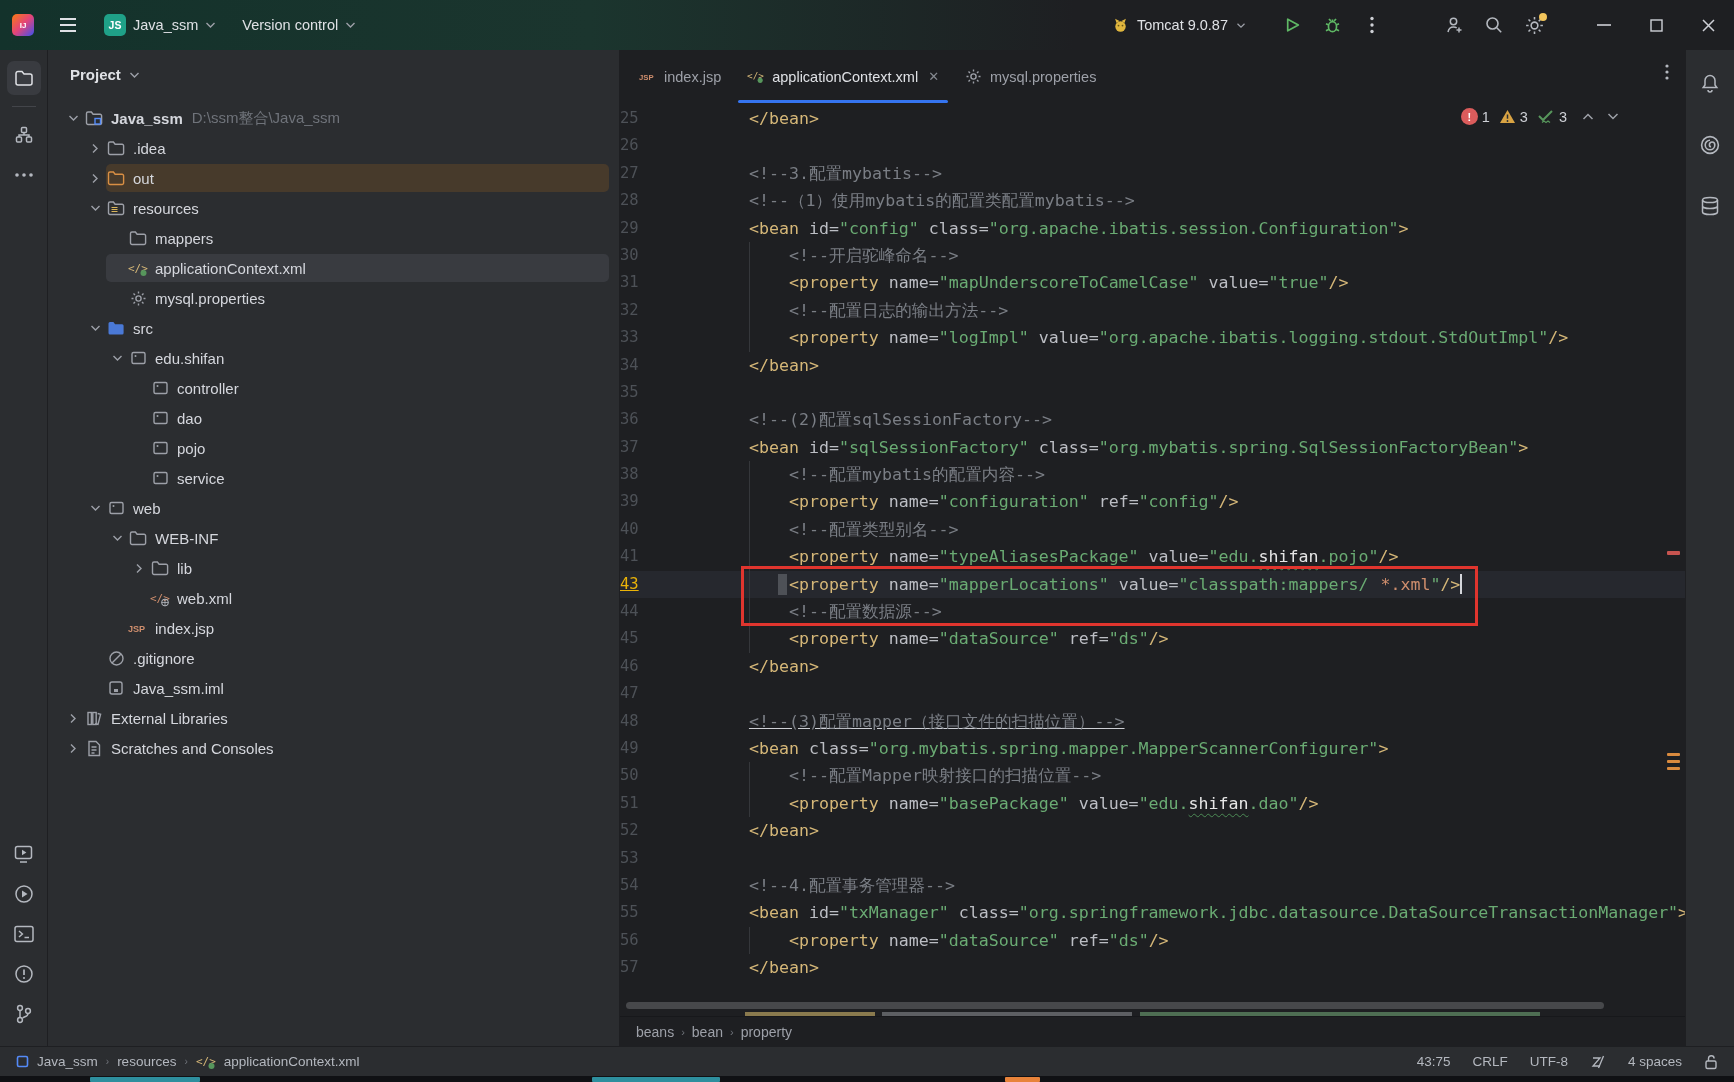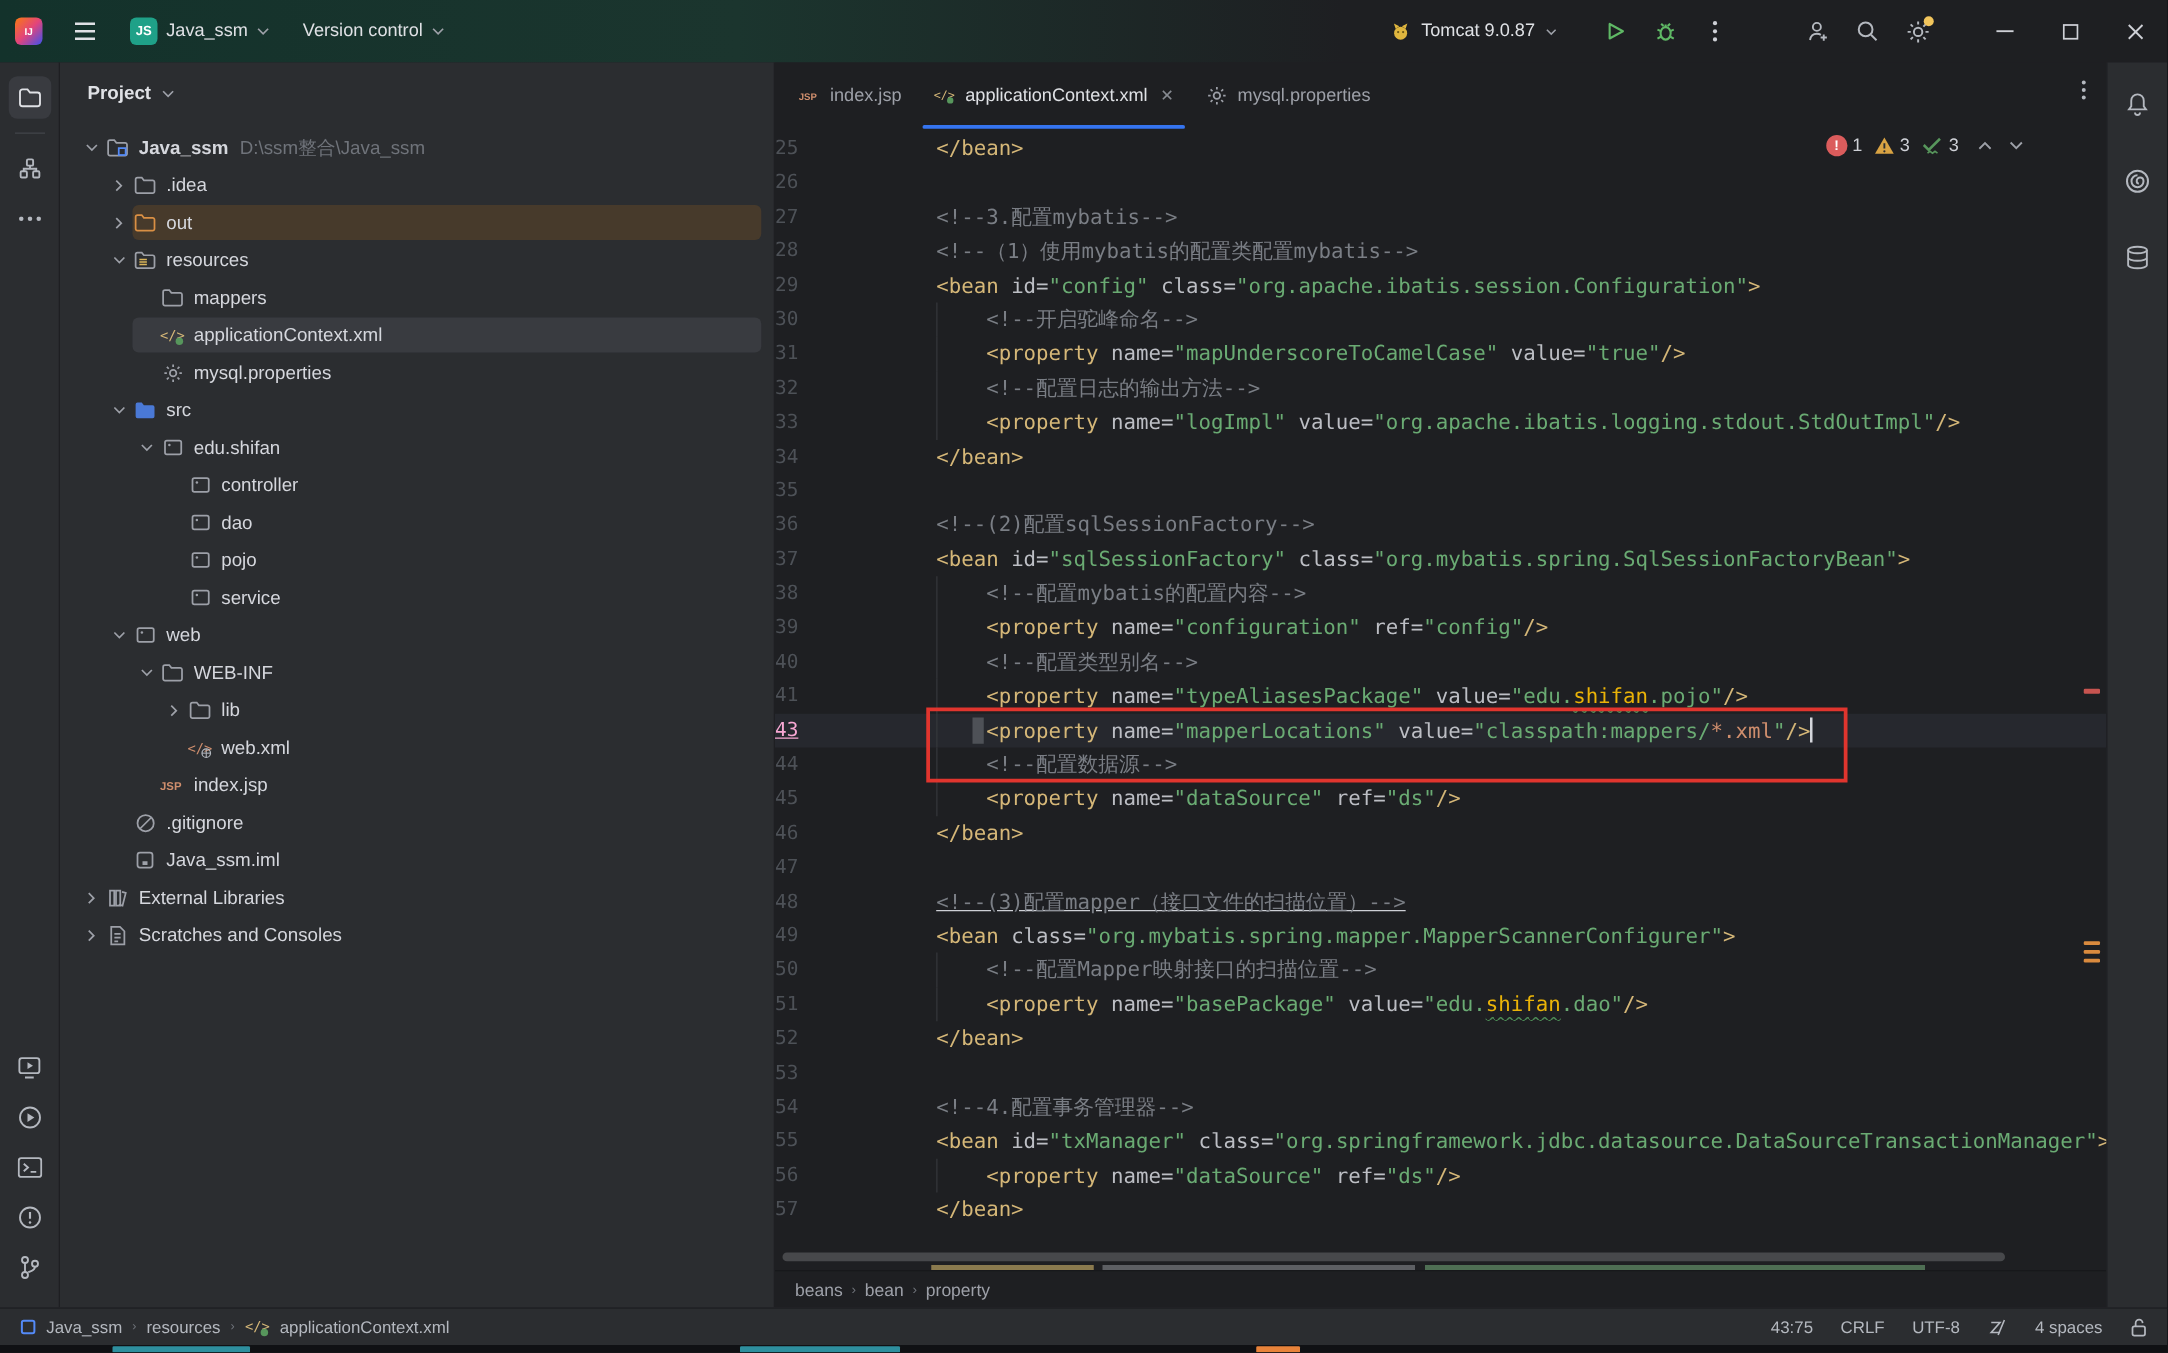--- a/index.html
+++ b/index.html
@@ -55,27 +55,27 @@
   .tab.active::after{content:"";position:absolute;left:4px;right:4px;bottom:0;height:3px;border-radius:2px;background:#3574f0;}
   .tab .close{color:#868a91;font-size:13px;margin-left:2px;}
   .tab .icon{width:17px;height:17px;display:flex;align-items:center;justify-content:center;}
   .tab-kebab{position:absolute;right:16px;top:14px;color:#b4b8bf;}
 
   .editor{position:relative;flex:1;overflow:hidden;}
   .code{position:absolute;inset:0;padding-top:2px;font-family:"DejaVu Sans Mono","Liberation Mono",monospace;font-size:16.6px;line-height:27.4px;}
   .cl{display:flex;height:27.4px;white-space:pre;}
   .cl.cur{background:#26282e;}
   .ln{width:85px;flex:none;padding-right:17px;color:#4d5157;font-size:15.5px;}
-  .ln.cur{color:#f9a8d4;text-decoration:underline;}
+  .ln.cur{color:#eab308;text-decoration:underline;}
   .lt{position:relative;flex:1;min-width:0;}
   .lt i.g4{position:absolute;left:calc(4px + 4ch);top:0;bottom:0;width:1px;background:#35373b;}
   .lt i.bmark{position:absolute;left:calc(4px + 8ch - 11px);top:3px;width:9px;height:21px;background:#4e5157;}
   .tk-g{color:#d5b778;} .tk-a{color:#bcbec4;} .tk-s{color:#6aab73;} .tk-p{color:#bcbec4;}
-  .tk-w{color:#cf8e6d;} .tk-c{color:#7a7e85;}
-  .tk-u{color:#eab308;text-decoration:underline wavy #4c8a55 1px;text-underline-offset:4px;margin-top:12px;}
+  .tk-w{color:#cf8e6d;margin-left:12px;} .tk-c{color:#7a7e85;}
+  .tk-u{color:#e5e5e5;text-decoration:underline wavy #4c8a55 1px;text-underline-offset:4px;margin-top:12px;}
   .caret{display:inline-block;width:2px;height:20px;background:#d4d6db;vertical-align:-4px;}
 
   .red-box{position:absolute;left:121px;top:463px;width:737px;height:60px;border:3px solid #e0352e;pointer-events:none;}
 
   .inspect{position:absolute;top:5px;right:66px;display:flex;align-items:center;gap:9px;font-size:14.5px;color:#ced0d6;}
   .insp-item{display:flex;align-items:center;gap:4px;}
   .err-ball{width:17px;height:17px;border-radius:50%;background:#db5c5c;color:#fff;font-size:11px;font-weight:bold;
     display:flex;align-items:center;justify-content:center;}
   .stripe-mark{position:absolute;right:5px;border-radius:1px;}
   .hsb{position:absolute;left:6px;bottom:7px;width:978px;height:7px;border-radius:4px;background:#47484b;}

